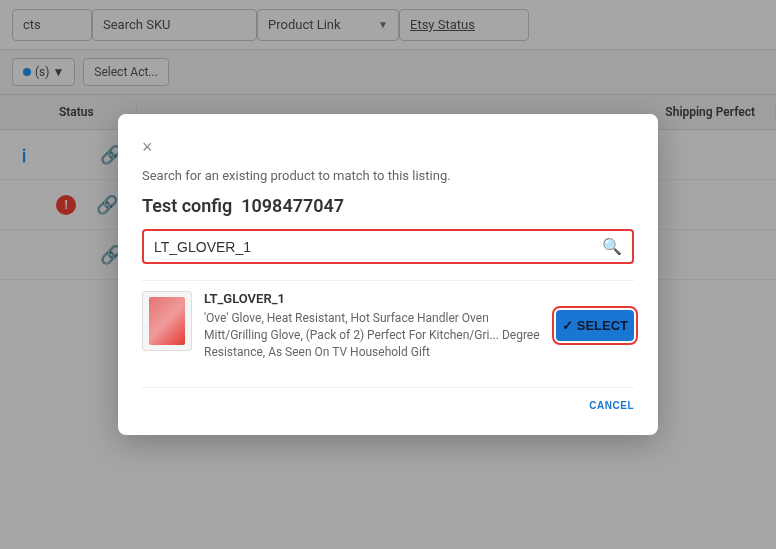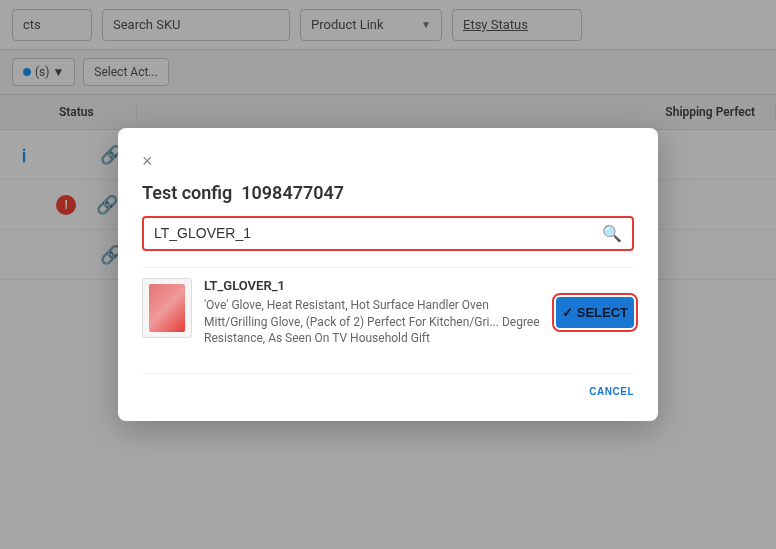--- a/index.html
+++ b/index.html
@@ -22,38 +22,37 @@
     
     .toolbar-bg {
       position: absolute;
       top: 0; left: 0; right: 0;
       height: 50px;
       background: #ffffff;
       border-bottom: 1px solid #ddd;
       display: flex;
       align-items: center;
       padding: 0 12px;
-      gap: 10px;
     }
 
     .toolbar-item {
       height: 32px;
       border: 1px solid #ccc;
       border-radius: 4px;
       background: #fff;
       display: flex;
       align-items: center;
       padding: 0 10px;
       font-size: 13px;
       color: #555;
       gap: 6px;
     }
 
     .toolbar-item.short { width: 80px; }
-    .toolbar-item.medium { width: 188px; }
+    .toolbar-item.medium { width: 165px; }
     .toolbar-item.with-arrow { width: 142px; }
     .toolbar-item.long { width: 130px; text-decoration: underline; }
 
     .chevron-down {
       margin-left: auto;
       font-size: 10px;
       color: #777;
     }
 
     
@@ -385,20 +384,21 @@
   </div>
 </div>
 
 <div class="overlay">
   <div class="modal">
 
     <div class="modal-header">
       <button class="modal-close">×</button>
     </div>
 
+    <div class="modal-subtitle">Search for an existing product to match to this listing.</div>
 
     <div class="modal-config">
       <span>Test config</span>&nbsp;&nbsp;<span>1098477047</span>
     </div>
 
     <div class="search-box">
       <input class="search-input" type="text" value="LT_GLOVER_1" style="">
       <span class="search-icon">🔍</span>
     </div>
 

